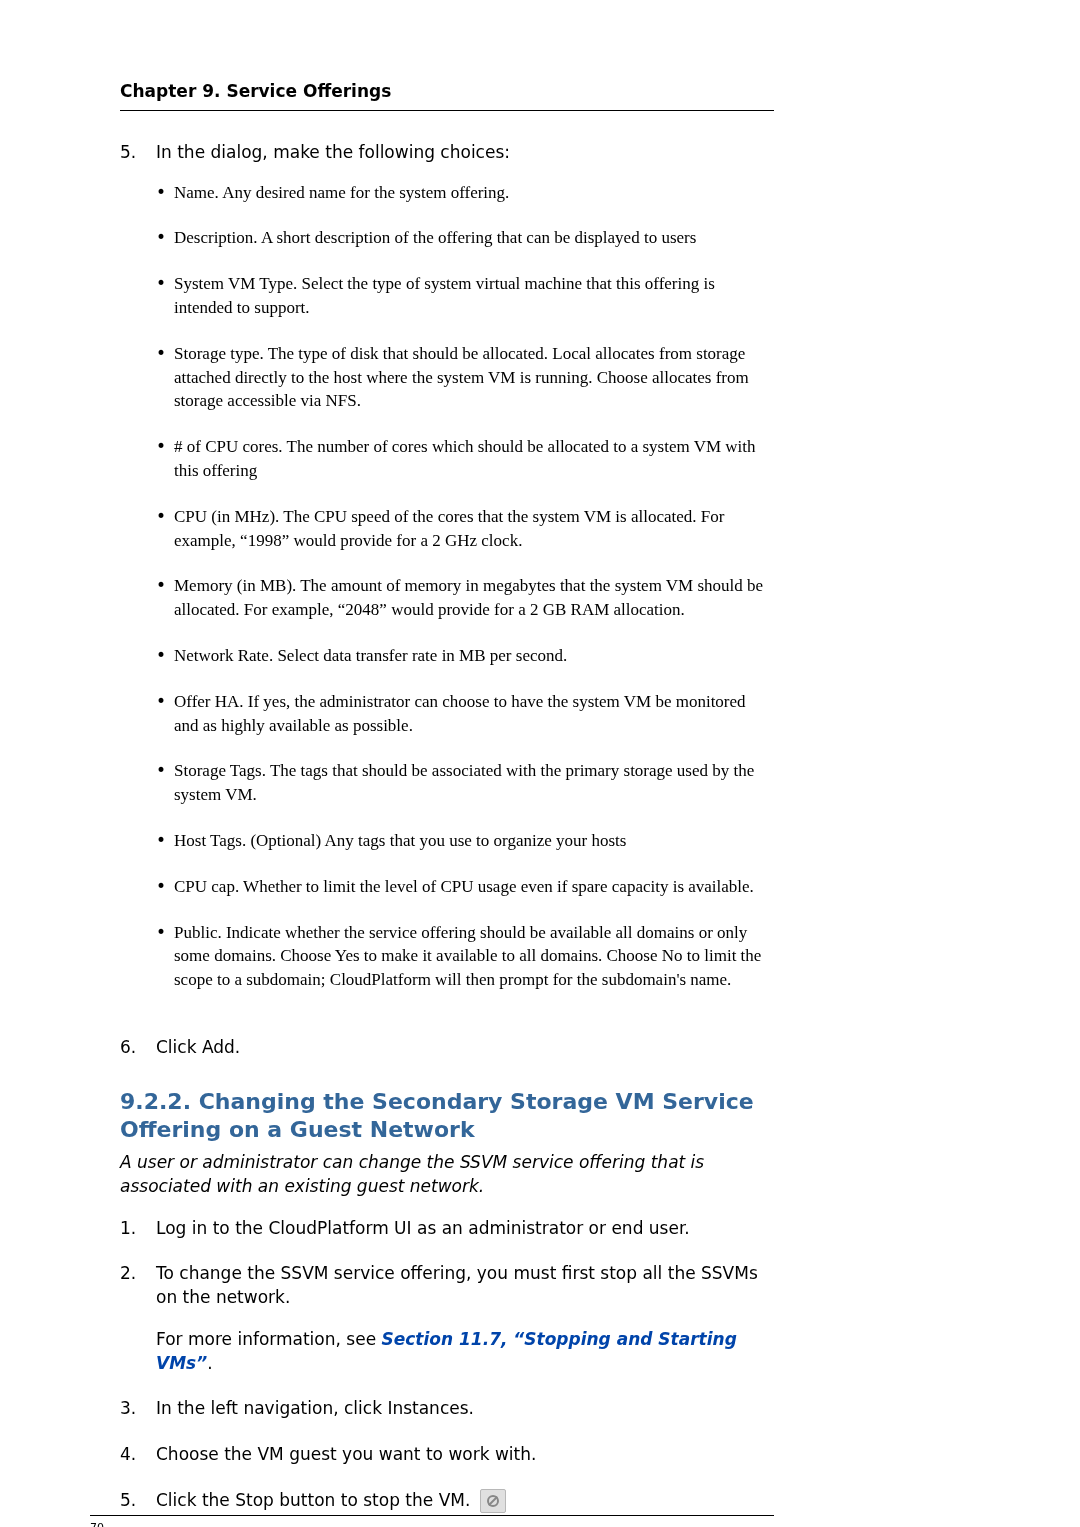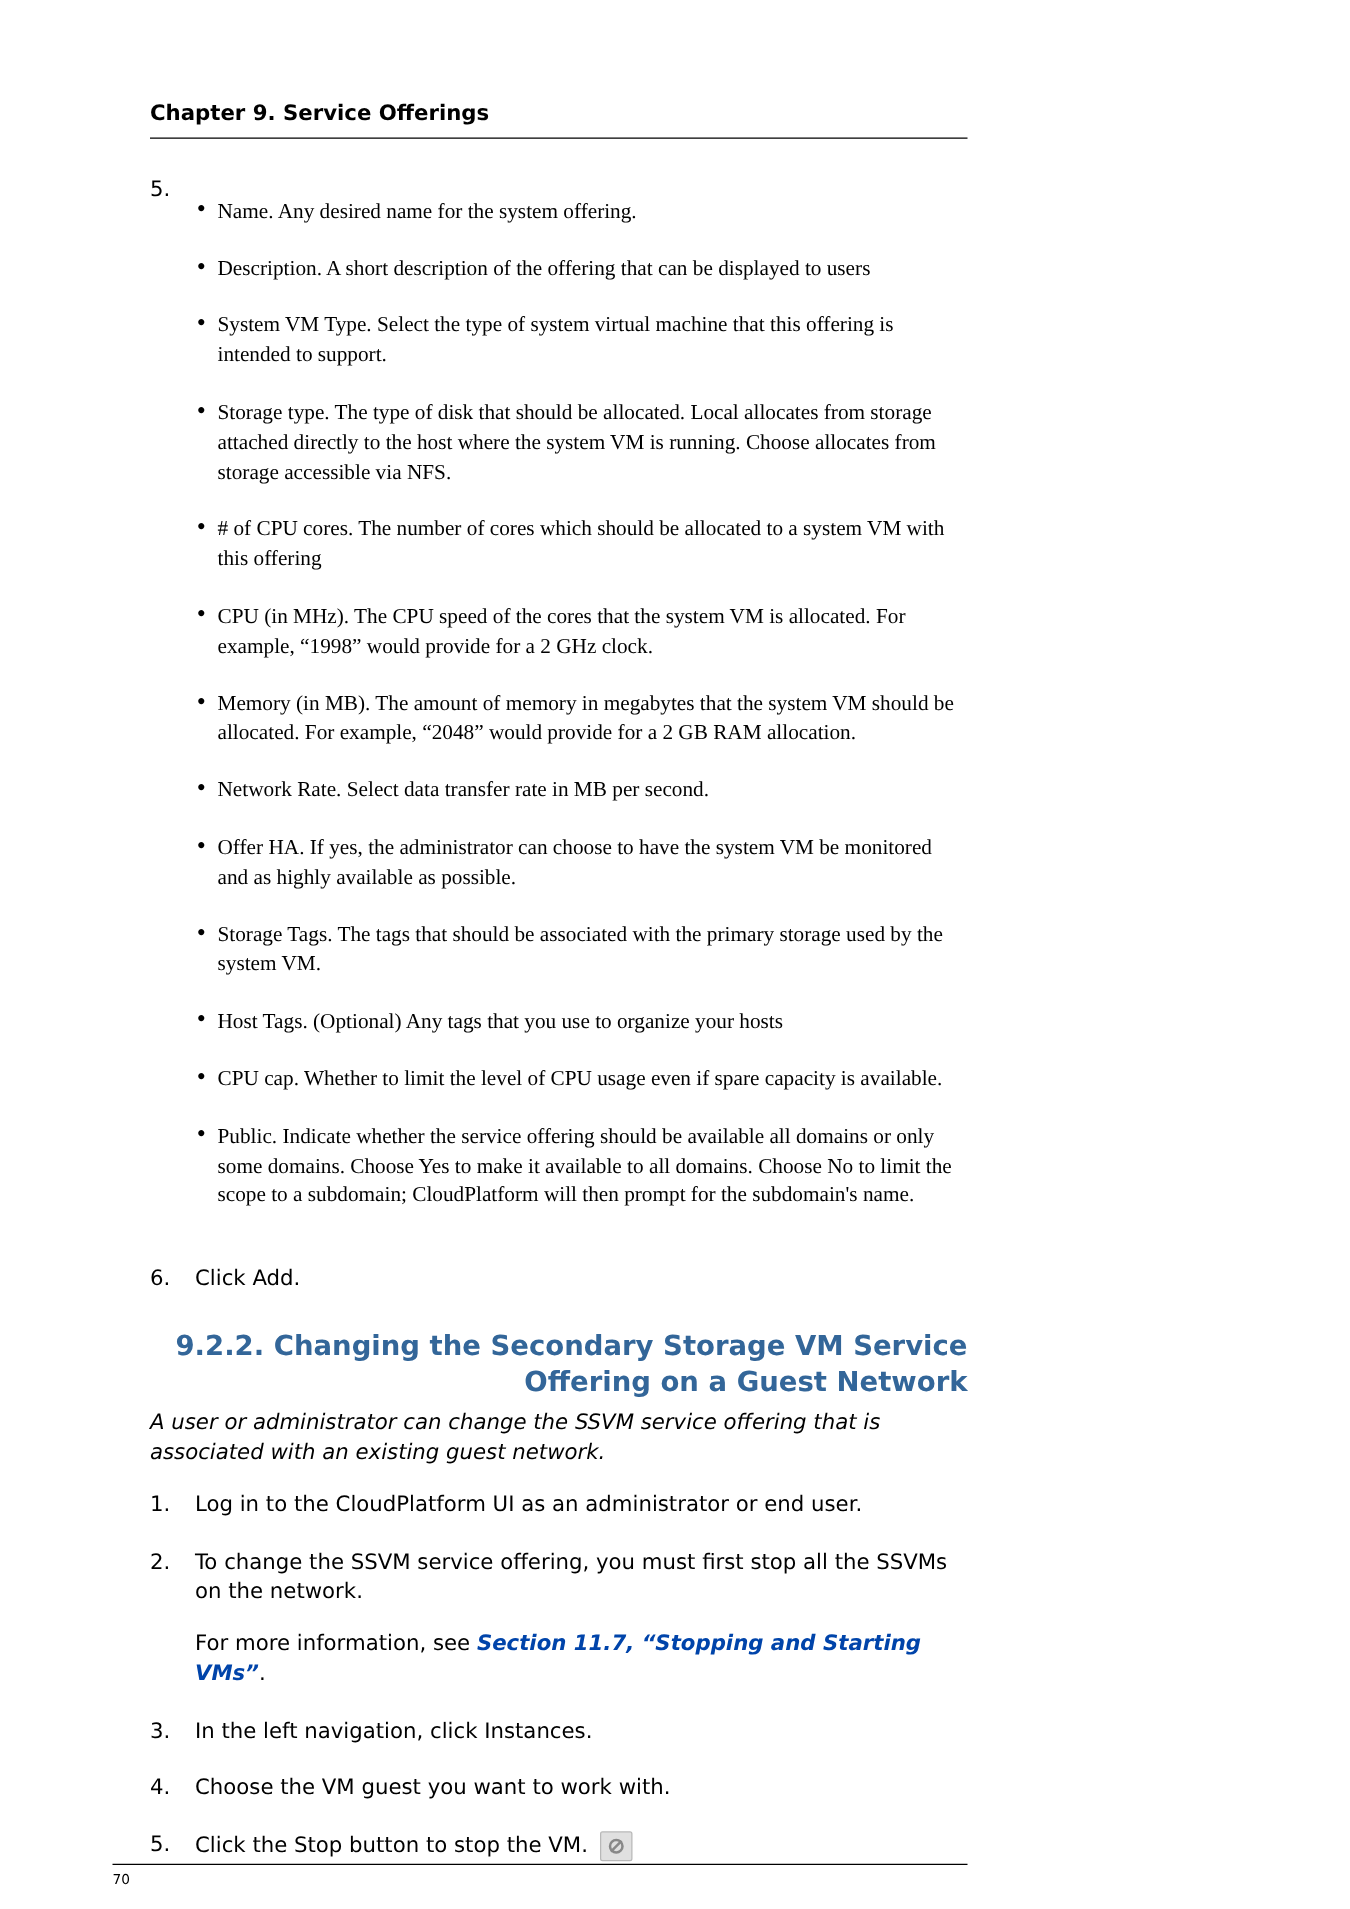--- a/index.html
+++ b/index.html
@@ -57,21 +57,20 @@
   ul.bullets > li > .btxt {
     flex: 1;
     font-family: Liberation Serif, serif;
   }
   h3.heading {
     color: #336699;
     font-size: 22px;
     font-weight: bold;
     margin: 28px 0 6px 0;
     line-height: 1.3;
-    text-align: right;
   }
   .para {
     margin-bottom: 18px;
     font-style: italic;
   }
   .link {
     color: #0044aa;
     font-style: italic;
     font-weight: bold;
   }
@@ -124,20 +123,21 @@
 </head>
 <body>
 
 <div class="page">
   <div class="chapter-header">Chapter 9. Service Offerings</div>
 
   <ol class="main-list">
     <li>
       <span class="num">5.</span>
       <div class="content">
+        <span>In the dialog, make the following choices:</span>
         <ul class="bullets">
           <li>
               <span class="bul">•</span>
               <span class="btxt">Name. Any desired name for the system offering.</span>
             </li>
           <li>
               <span class="bul">•</span>
               <span class="btxt">Description. A short description of the offering that can be displayed to users</span>
             </li>
           <li>

